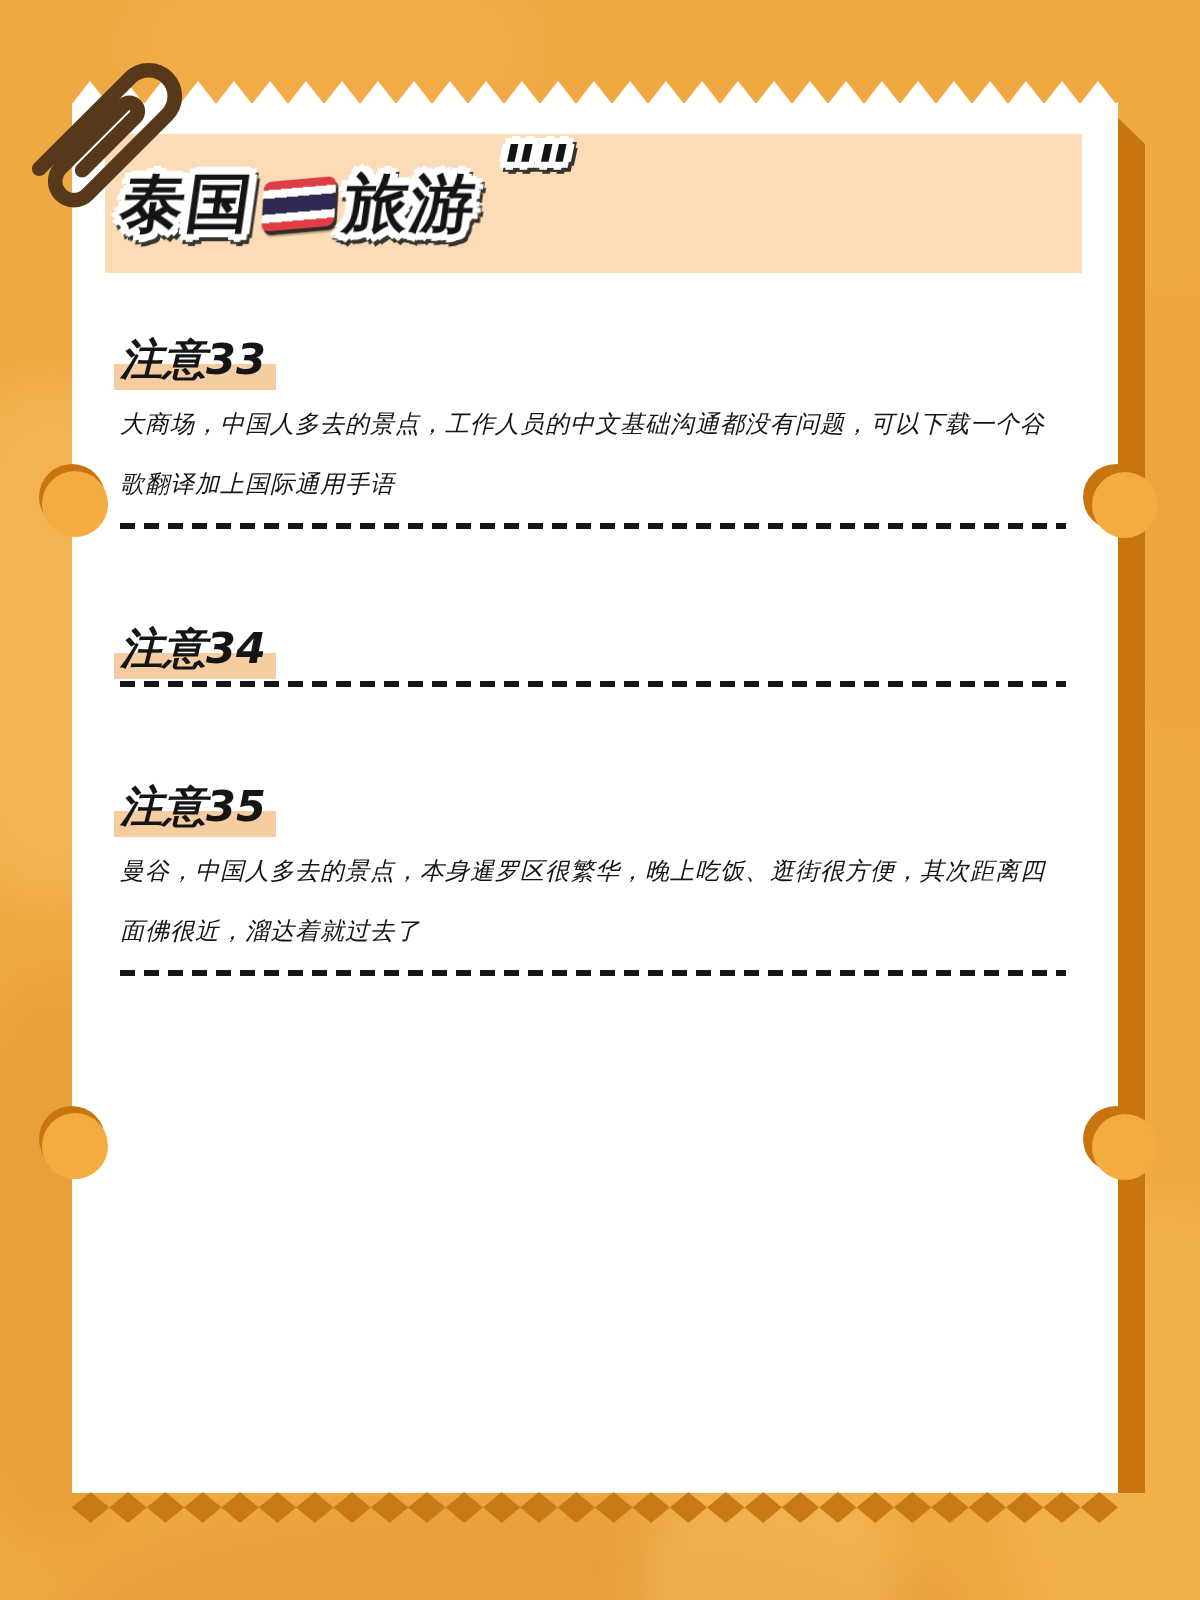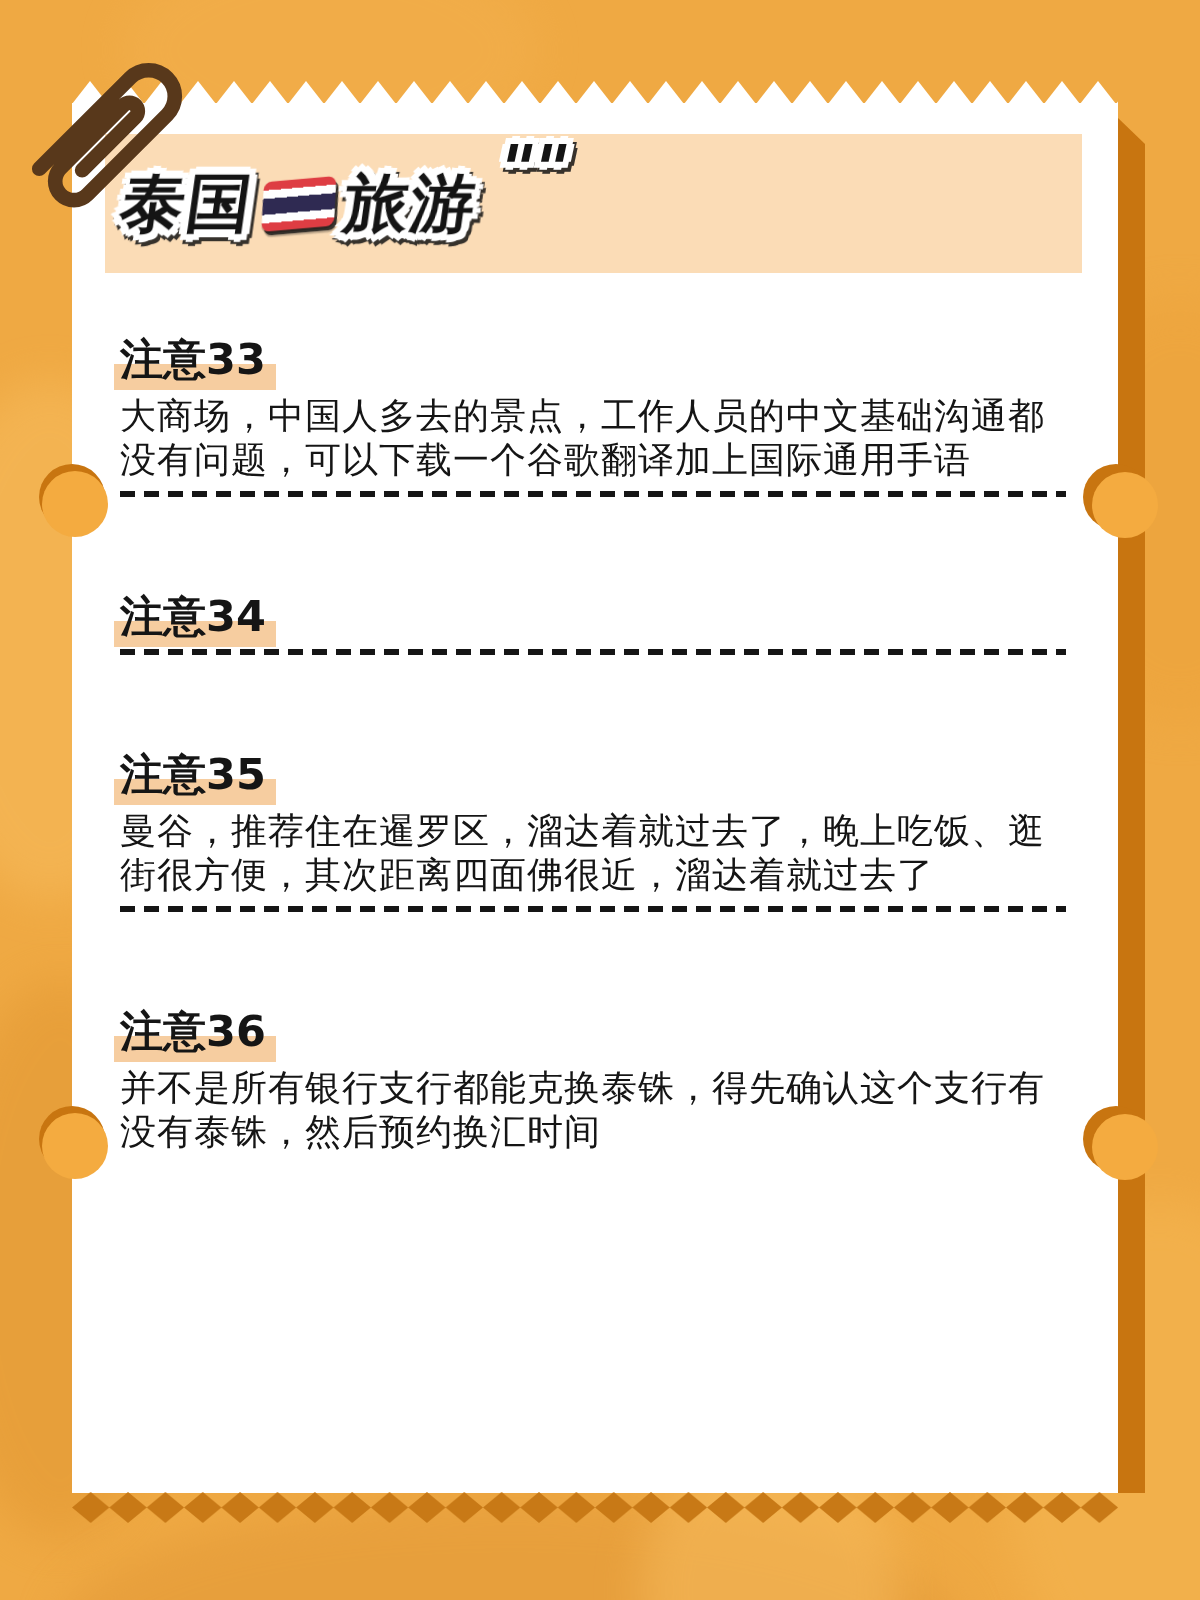--- a/index.html
+++ b/index.html
@@ -68,29 +68,29 @@
     box-shadow:0 2px 0 rgba(0,0,0,.25);
   }
   .t-big{font-size:96px;margin-left:22px;display:flex;align-items:center;line-height:.9;}
   .qmark{font-size:66px;font-style:italic;font-weight:bold;transform:translateY(-34px) skewX(-12deg);}
   .q2{transform:translateY(-34px) skewX(-12deg);}
   .t-main{letter-spacing:4px;margin:0 10px;transform:translateY(6px);}
 
   
   .content{
     position:absolute;left:72px;top:273px;width:1046px;z-index:4;
-    padding:62px 50px 0 48px;box-sizing:border-box;color:#151515;
+    padding:62px 50px 0 48px;box-sizing:border-box;color:#151515;font-style:italic;
   }
   .section{margin:0 0 0 0;}
   .sec-head{position:relative;display:inline-block;font-size:43px;font-weight:bold;line-height:48px;}
   .sec-head .hl{
     position:absolute;left:-6px;right:-10px;bottom:-7px;height:26px;
     background:#F6CDA0;z-index:-1;
   }
-  .sec-body{font-size:36px;line-height:44px;letter-spacing:1px;margin-top:11px;font-weight:500;}
+  .sec-body{font-size:24px;line-height:60px;letter-spacing:1px;margin-top:11px;font-weight:500;}
   .dash{
     height:6px;margin:9px 2px 0 0;
     background:repeating-linear-gradient(90deg,#151515 0 15px,transparent 15px 24px);
   }
   .gap{height:95px;}
 </style>
 </head>
 <body>
 
 <div class="bg">
@@ -168,23 +168,19 @@
   </div>
 
   <div class="section">
     <div class="sec-head"><span class="hl"></span><span>注意34</span></div>
     <div class="dash"></div>
     <div class="gap"></div>
   </div>
 
   <div class="section">
     <div class="sec-head"><span class="hl"></span><span>注意35</span></div>
-    <div class="sec-body">曼谷，推荐住在暹罗区，溜达着就过去了，晚上吃饭、逛街很方便，其次距离四面佛很近，溜达着就过去了</div>
+    <div class="sec-body">曼谷，中国人多去的景点，本身暹罗区很繁华，晚上吃饭、逛街很方便，其次距离四面佛很近，溜达着就过去了</div>
     <div class="dash"></div>
     <div class="gap"></div>
   </div>
 
-  <div class="section">
-    <div class="sec-head"><span class="hl"></span><span>注意36</span></div>
-    <div class="sec-body">并不是所有银行支行都能克换泰铢，得先确认这个支行有没有泰铢，然后预约换汇时间</div>
-  </div>
 
 </div>
 
 </body></html>

